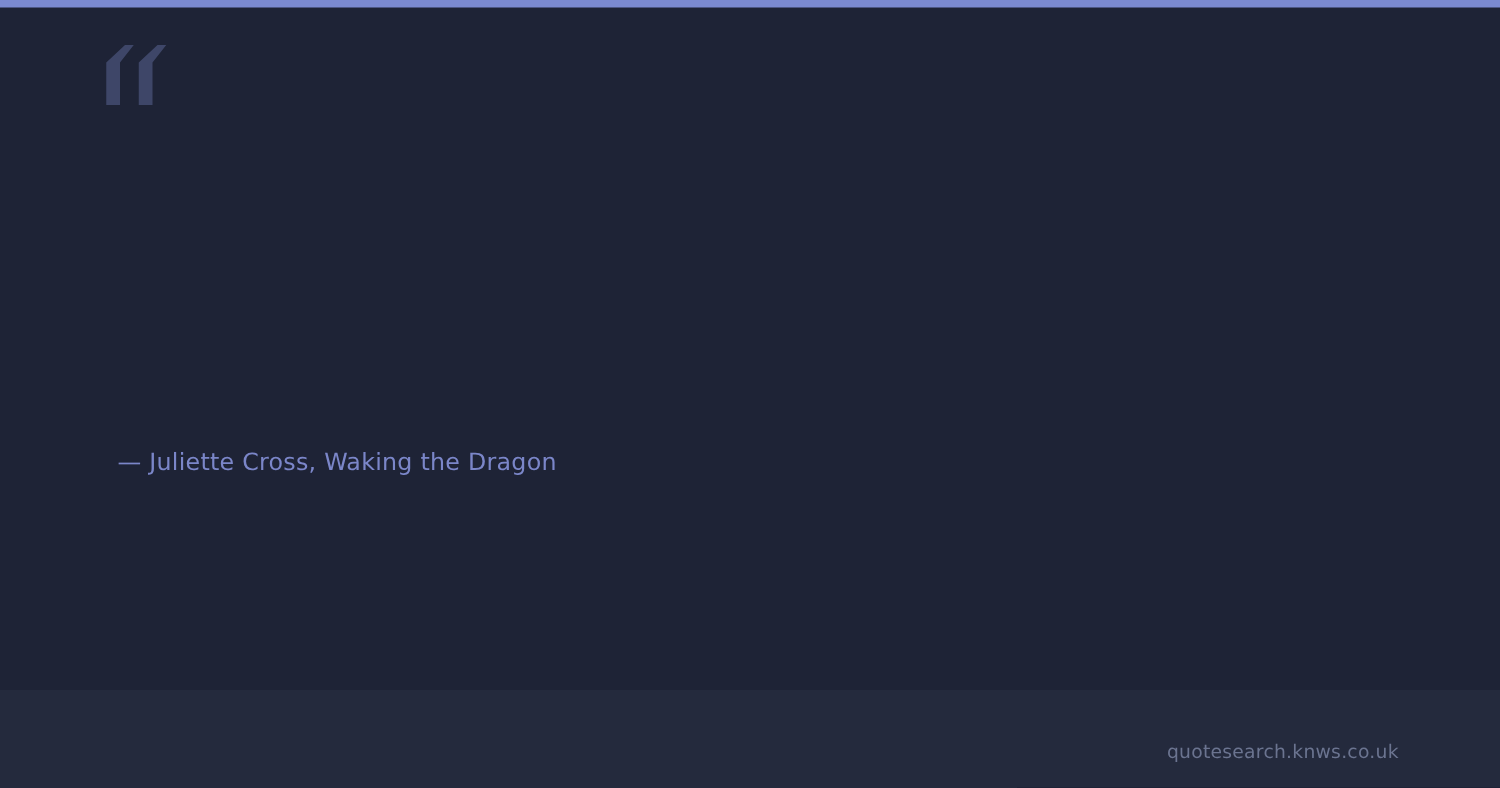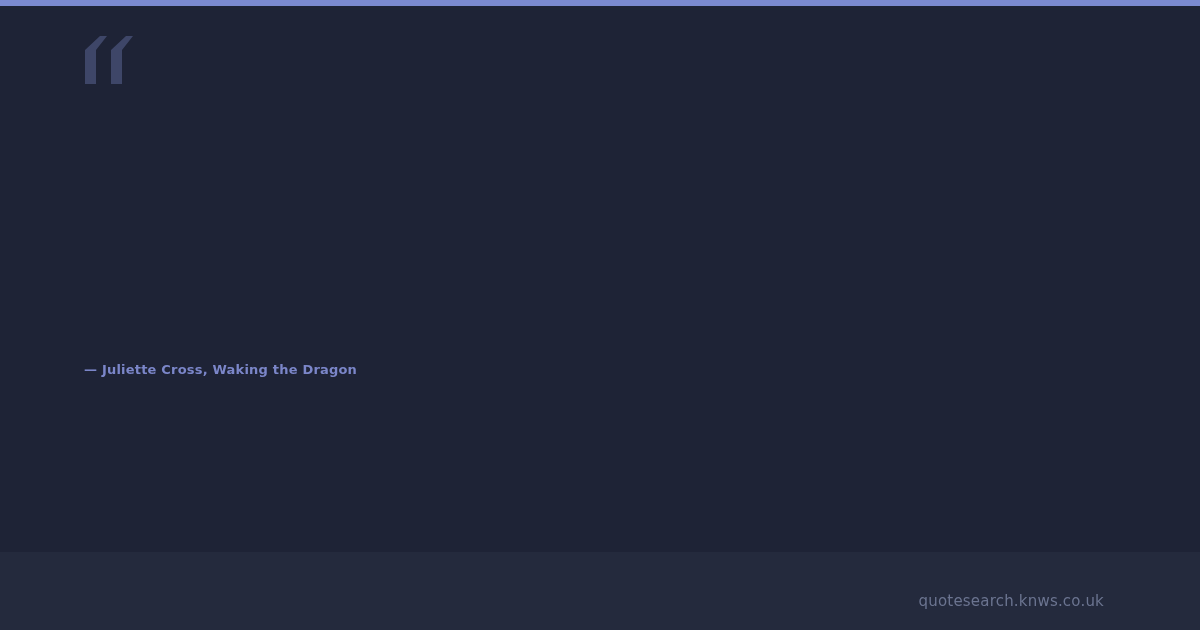--- a/index.html
+++ b/index.html
@@ -70,33 +70,33 @@
     font-size: 30px;
     line-height: 36px;
     font-weight: 400;
     letter-spacing: 0.1px;
     white-space: pre-line;
     font-family: "DejaVu Sans", "Liberation Sans", sans-serif;
   }
 
   .attribution {
     position: absolute;
-    left: 84px;
+    left: 94px;
     top: 357px;
     color: #7b86c9;
-    font-size: 13px;
+    font-size: 19px;
     line-height: 26px;
-    font-weight: bold;
+    font-weight: normal;
     letter-spacing: 0.2px;
     font-family: "DejaVu Sans", "Liberation Sans", sans-serif;
   }
 
   .watermark {
     position: absolute;
-    right: 96px;
+    right: 81px;
     top: 591px;
     color: #6b7490;
     font-size: 15px;
     line-height: 20px;
     font-weight: 400;
     letter-spacing: 0.2px;
     text-align: right;
     font-family: "DejaVu Sans", "Liberation Sans", sans-serif;
   }
 </style>

